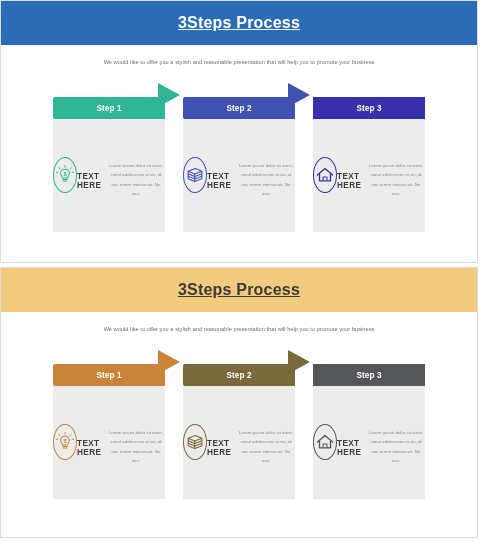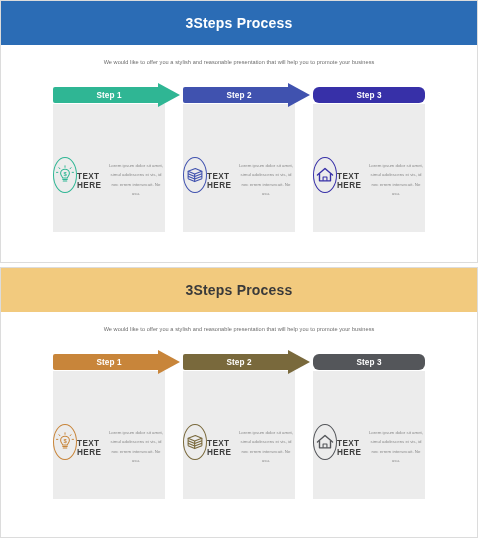--- a/index.html
+++ b/index.html
@@ -24,21 +24,21 @@
   .slide-2{height:271px;}
 
   .banner{
     width:100%;
     display:flex;align-items:center;justify-content:center;
     box-sizing:border-box;
   }
   .slide-1 .banner{height:44px;}
   .slide-2 .banner{height:44px;}
   .banner-title{
-    font-size:14px;font-weight:bold;letter-spacing:.2px;
+    font-size:16px;font-weight:bold;letter-spacing:.2px;text-decoration:underline;
   }
 
   .subtitle{
     text-align:center;
     font-size:5.6px;
     color:#6d6d6d;
     margin-top:14px;
     letter-spacing:.05px;
   }
 
@@ -51,29 +51,29 @@
     box-sizing:border-box;
   }
 
   .step{
     width:112px;
     position:relative;
   }
 
   .ribbon-wrap{position:relative;height:17px;}
   .ribbon{
-    position:absolute;top:0;left:0;
-    width:112px;height:16px;
+    position:absolute;top:10px;left:0;
+    width:112px;height:22px;
     display:flex;align-items:center;justify-content:center;
   }
   .ribbon.arrow{
     border-radius:2px 0 0 2px;
   }
   .ribbon.flat{
-    border-radius:6px;
+    border-radius:0;
   }
   .ribbon-label{
     position:relative;z-index:3;
     color:#ffffff;font-size:8.2px;font-weight:bold;
     letter-spacing:.1px;
   }
   .arrow-head{
     position:absolute;
     top:-4px;left:105px;
     width:0;height:0;

